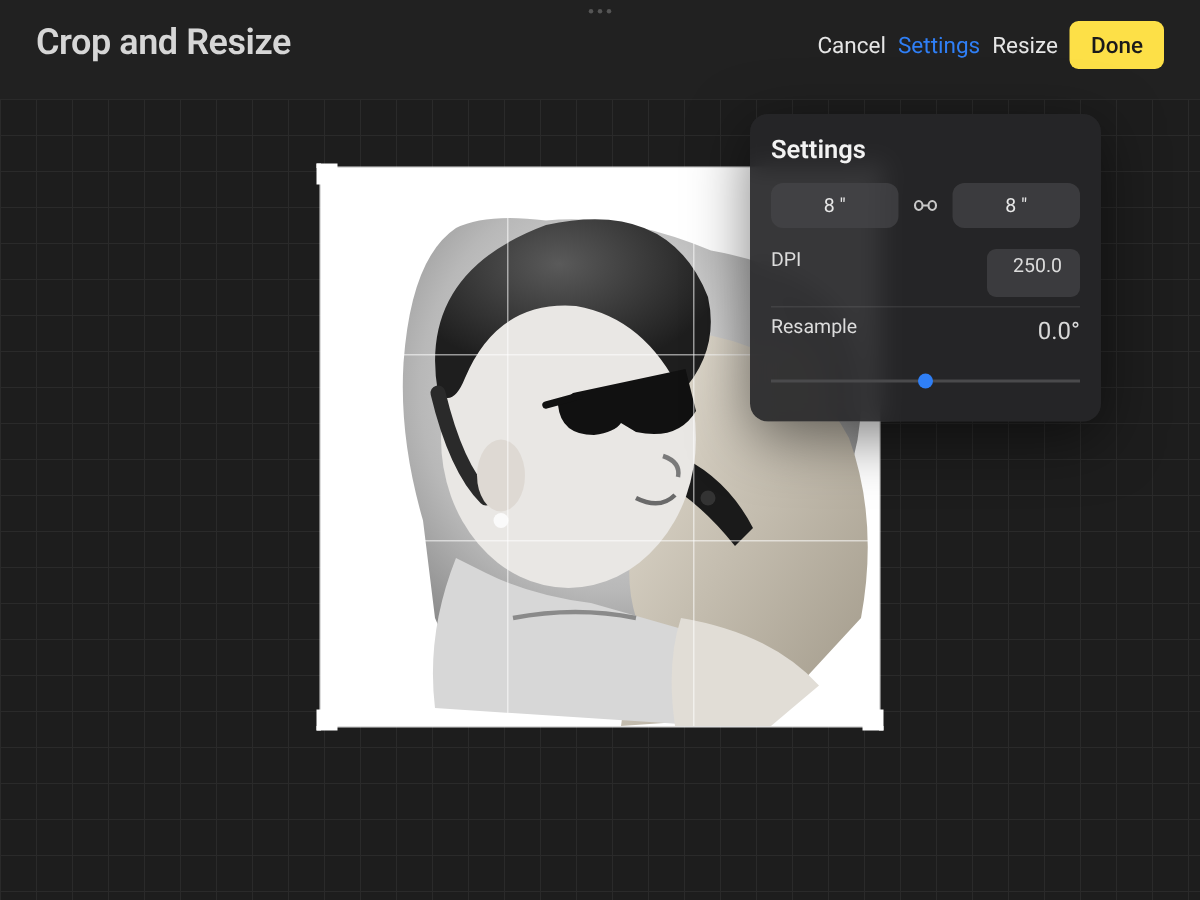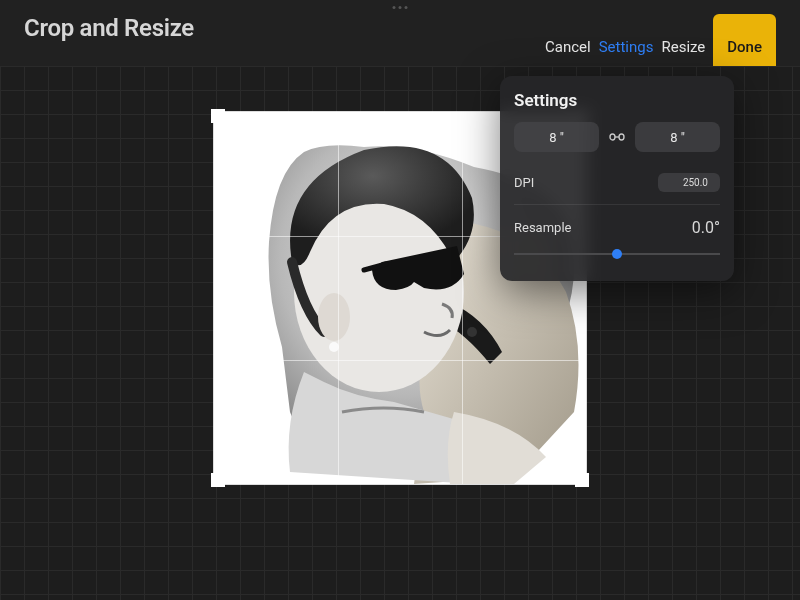--- a/index.html
+++ b/index.html
@@ -44,25 +44,25 @@
     }
     .link-btn {
       background: none;
       border: none;
       font-size: 15px;
       color: #e6e6e6;
       cursor: pointer;
     }
     .link-btn.active { color: #2f7ff6; }
     .done-btn {
-      background: #eab308;
+      background: #fde047;
       color: #1a1a1a;
       border: none;
       border-radius: 6px;
-      padding: 24px 14px;
+      padding: 7px 14px;
       font-size: 15px;
       font-weight: 500;
       cursor: pointer;
     }
 
     .workspace {
       position: absolute;
       top: 66px; left: 0; right: 0; bottom: 0;
       background: #1d1d1d;
       background-image:
@@ -148,33 +148,32 @@
       font-size: 13px;
     }
     .link-icon {
       width: 20px;
       display: flex; align-items: center; justify-content: center;
       color: #c8c8c8;
     }
 
     .setting-row {
       display: flex;
-      align-items: center;
       justify-content: space-between;
       height: 32px;
       font-size: 13px;
       color: #dcdcdc;
     }
     .setting-row .value {
       background: rgba(70,70,72,0.7);
       border-radius: 6px;
       padding: 4px 12px;
       min-width: 62px;
       text-align: right;
-      font-size: 10px;
+      font-size: 13px;
     }
     .toggle {
       width: 40px; height: 22px;
       border-radius: 11px;
       background: #5a5a5c;
       position: relative;
     }
     .toggle .knob {
       position: absolute; top:2px; left:2px;
       width:18px; height:18px; border-radius:50%;

